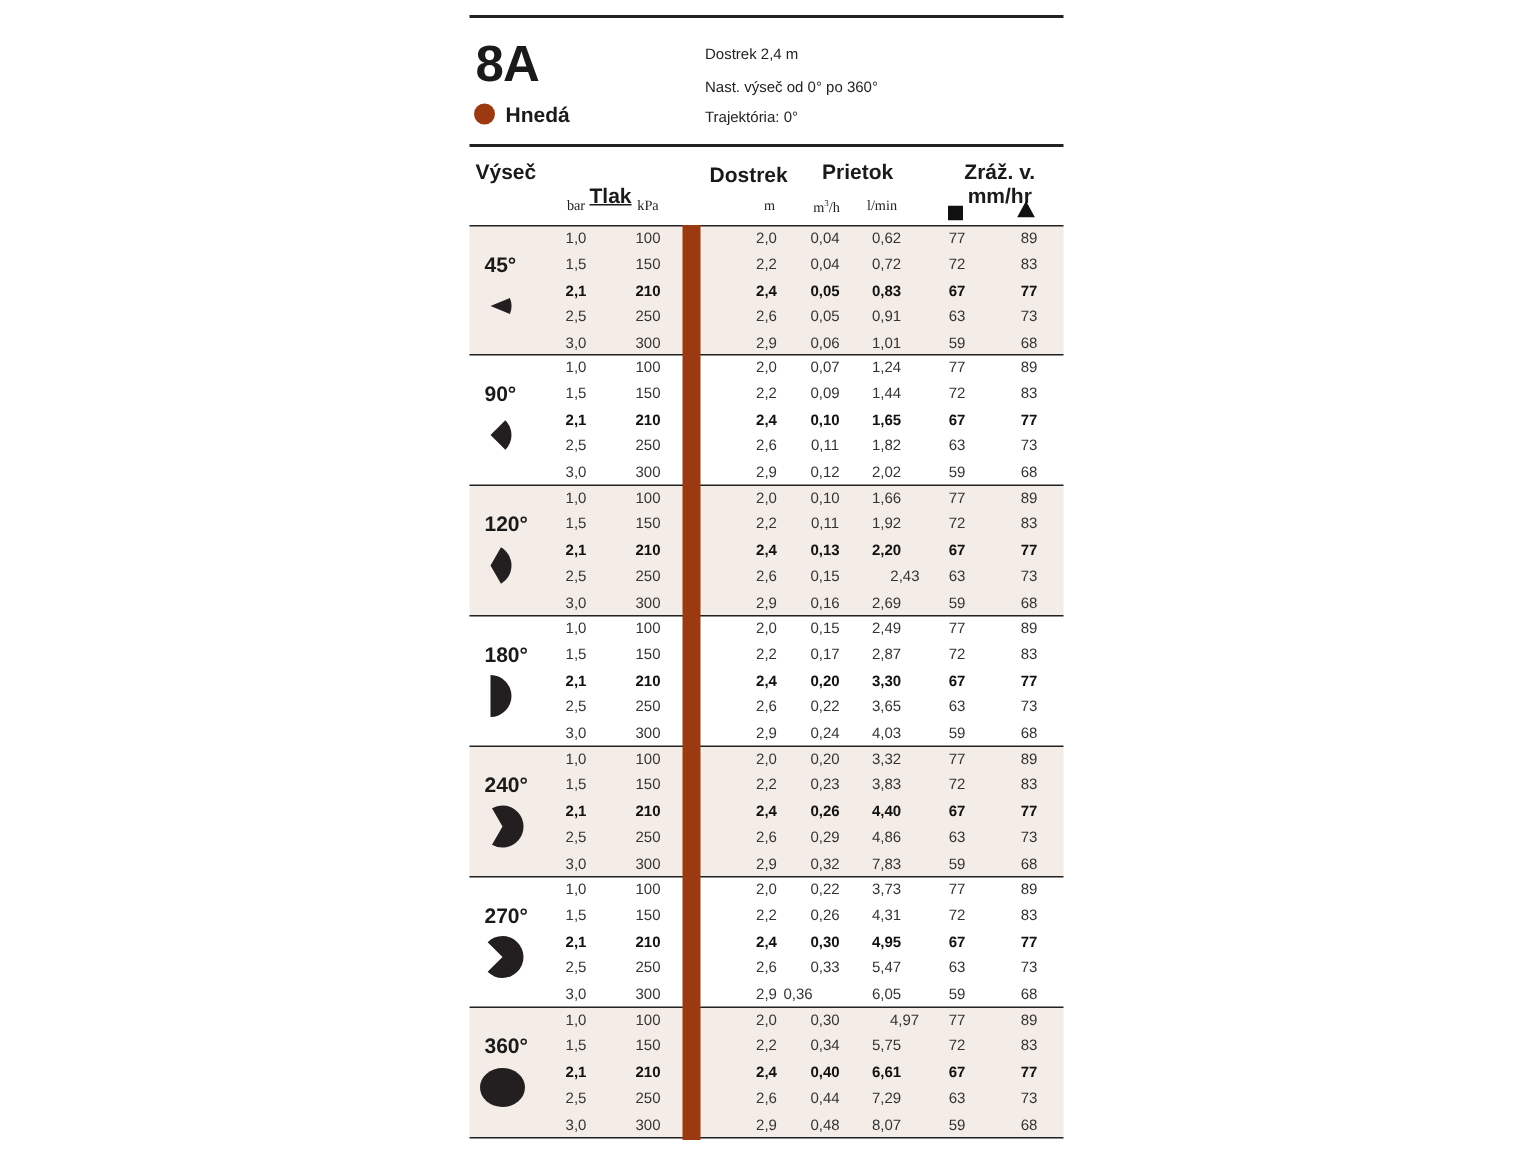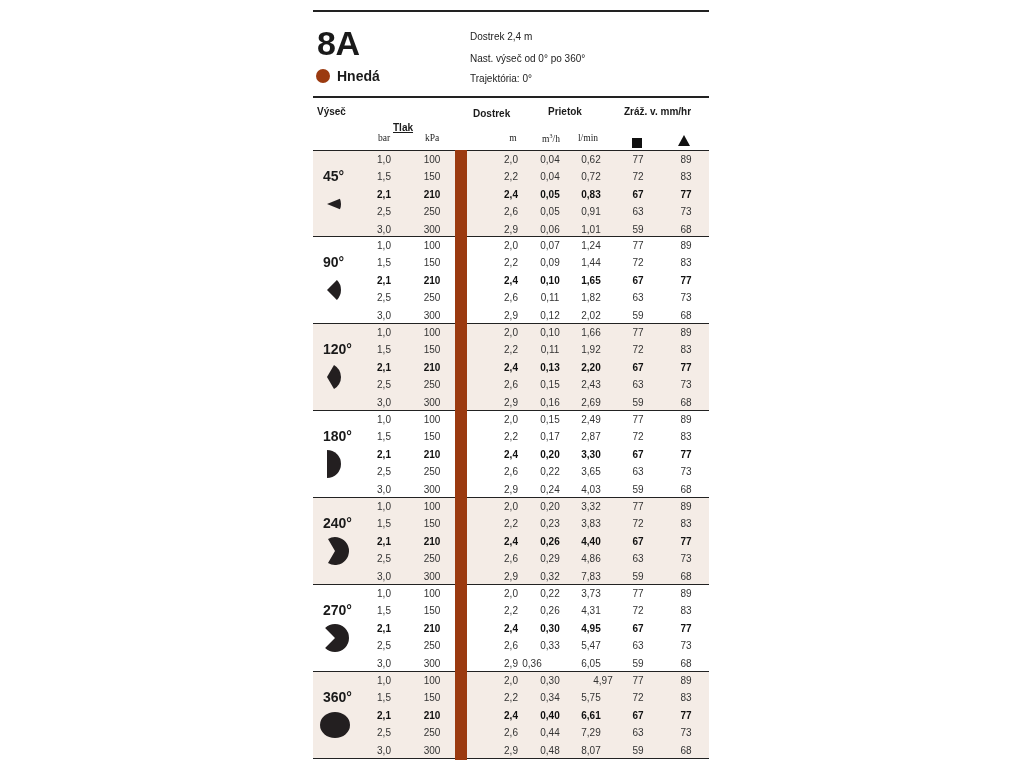--- a/index.html
+++ b/index.html
@@ -7,21 +7,21 @@
          font-family: "Liberation Sans", sans-serif; color: #1a1a1a; }
   .sheet { position: absolute; left: 313px; top: 0; width: 396px; height: 768px; }
   .topline { position: absolute; left: 0; top: 10px; width: 396px; height: 1.5px; background: #222; }
   .title { position: absolute; left: 4px; top: 24px; font-size: 34px; font-weight: bold; letter-spacing: -0.5px; }
   .color-row { position: absolute; left: 3px; top: 68px; display: flex; align-items: center; }
   .color-dot { width: 14px; height: 14px; border-radius: 50%; margin-right: 7px; }
   .color-label { font-size: 14px; font-weight: bold; }
   .info { position: absolute; left: 157px; font-size: 10px; color: #222; }
   .info1 { top: 31px; } .info2 { top: 53px; } .info3 { top: 73px; }
   .headline { position: absolute; left: 0; top: 96px; width: 396px; height: 1.5px; background: #222; }
-  .hdr { position: absolute; font-size: 10px; font-weight: bold; text-align: center; }
+  .hdr { position: absolute; font-size: 14px; font-weight: bold; text-align: center; }
   .sub { position: absolute; font-size: 9.5px; text-align: center; color: #222; font-family: Liberation Serif, serif; }
   .col { position: absolute; width: 50px; text-align: center; }
   .bar-brown { position: absolute; left: 142px; top: 150px; width: 12px; height: 610px; }
   .section { position: absolute; left: 0; width: 396px; height: 87px; border-bottom: 1.5px solid #222; box-sizing: border-box; }
   .section.shaded { background: #f4ece6; }
   .section.first { border-top: 1.5px solid #222; }
   .sector-label { position: absolute; left: 10px; top: 17px; font-size: 14px; font-weight: bold; }
   .sector-icon { position: absolute; left: 7px; top: 38px; width: 30px; height: 30px; }
   .row { position: absolute; left: 0; width: 396px; height: 17.4px; font-size: 10px; color: #333; }
   .row.bold { font-weight: bold; color: #111; }
@@ -197,21 +197,21 @@
           <div class="cell" style="left: 215px;">0,13</div>
           <div class="cell" style="left: 256px; text-align: center;">2,20</div>
           <div class="cell" style="left: 303px;">67</div>
           <div class="cell" style="left: 351px;">77</div>
         </div>
         <div class="row" style="top: 52.2px;">
           <div class="cell" style="left: 49px;">2,5</div>
           <div class="cell" style="left: 97px;">250</div>
           <div class="cell" style="left: 176px;">2,6</div>
           <div class="cell" style="left: 215px;">0,15</div>
-          <div class="cell" style="left: 256px;">2,43</div>
+          <div class="cell" style="left: 256px; text-align: right;">2,43</div>
           <div class="cell" style="left: 303px;">63</div>
           <div class="cell" style="left: 351px;">73</div>
         </div>
         <div class="row" style="top: 69.6px;">
           <div class="cell" style="left: 49px;">3,0</div>
           <div class="cell" style="left: 97px;">300</div>
           <div class="cell" style="left: 176px;">2,9</div>
           <div class="cell" style="left: 215px;">0,16</div>
           <div class="cell" style="left: 256px;">2,69</div>
           <div class="cell" style="left: 303px;">59</div>

